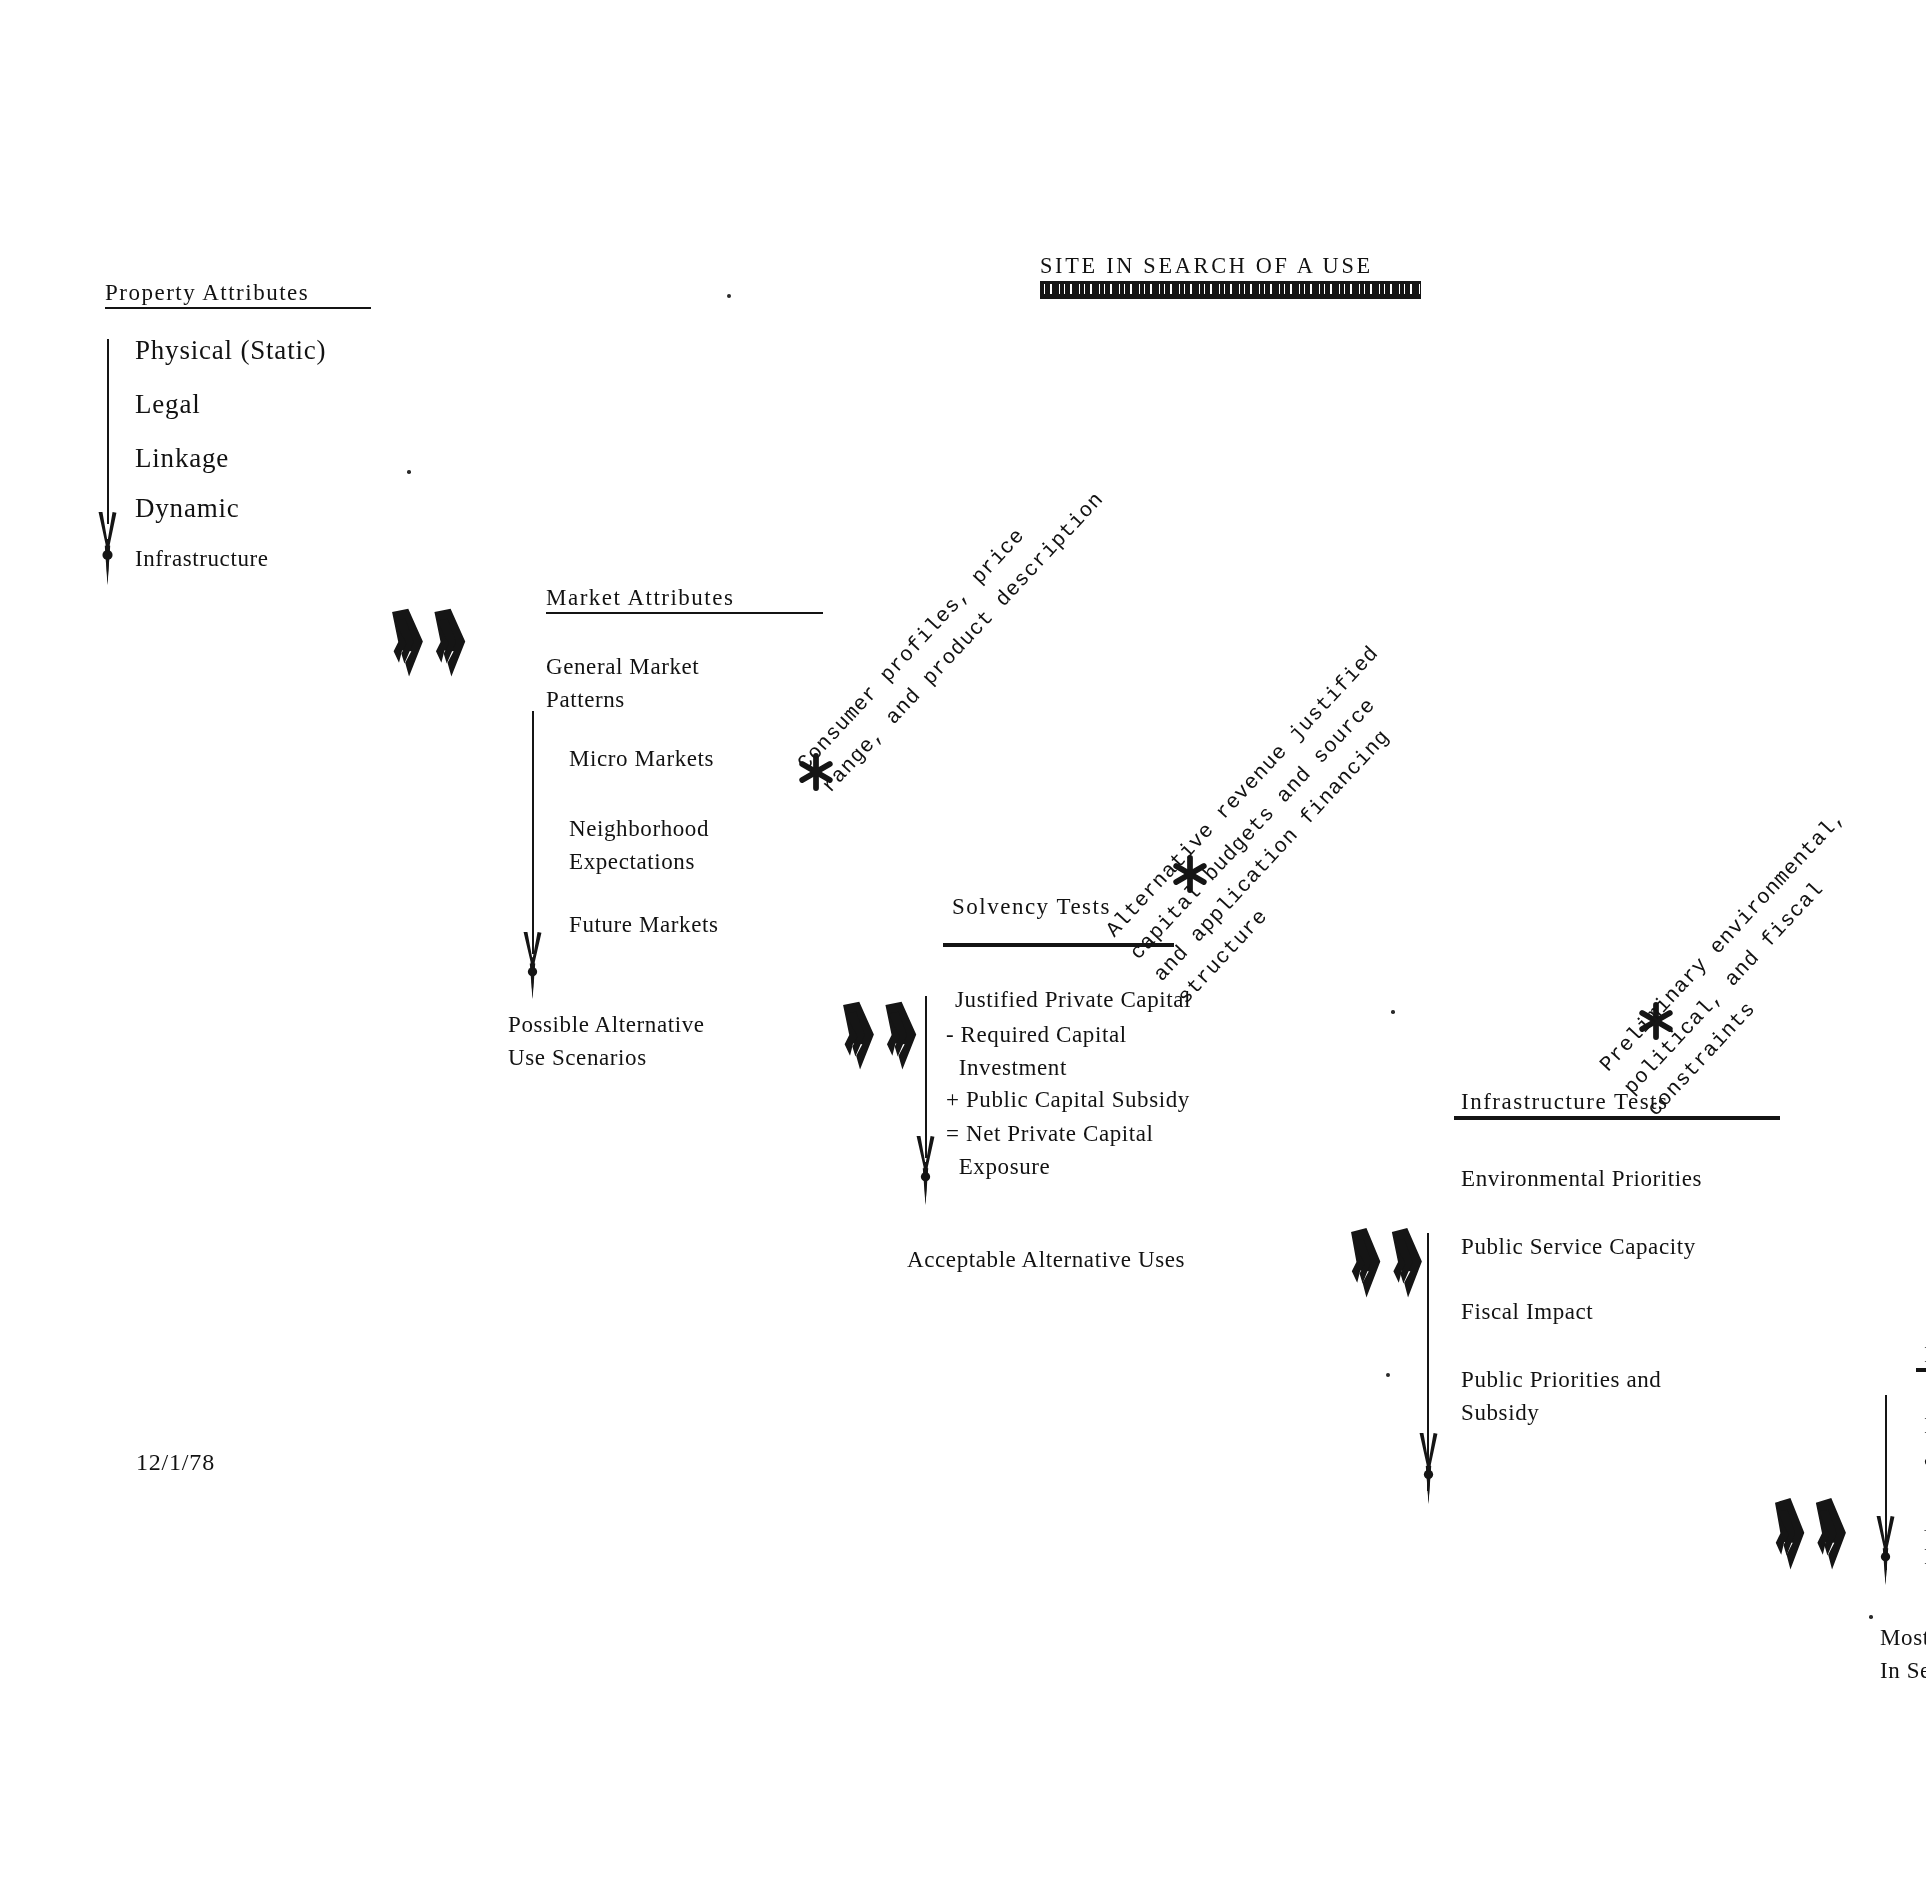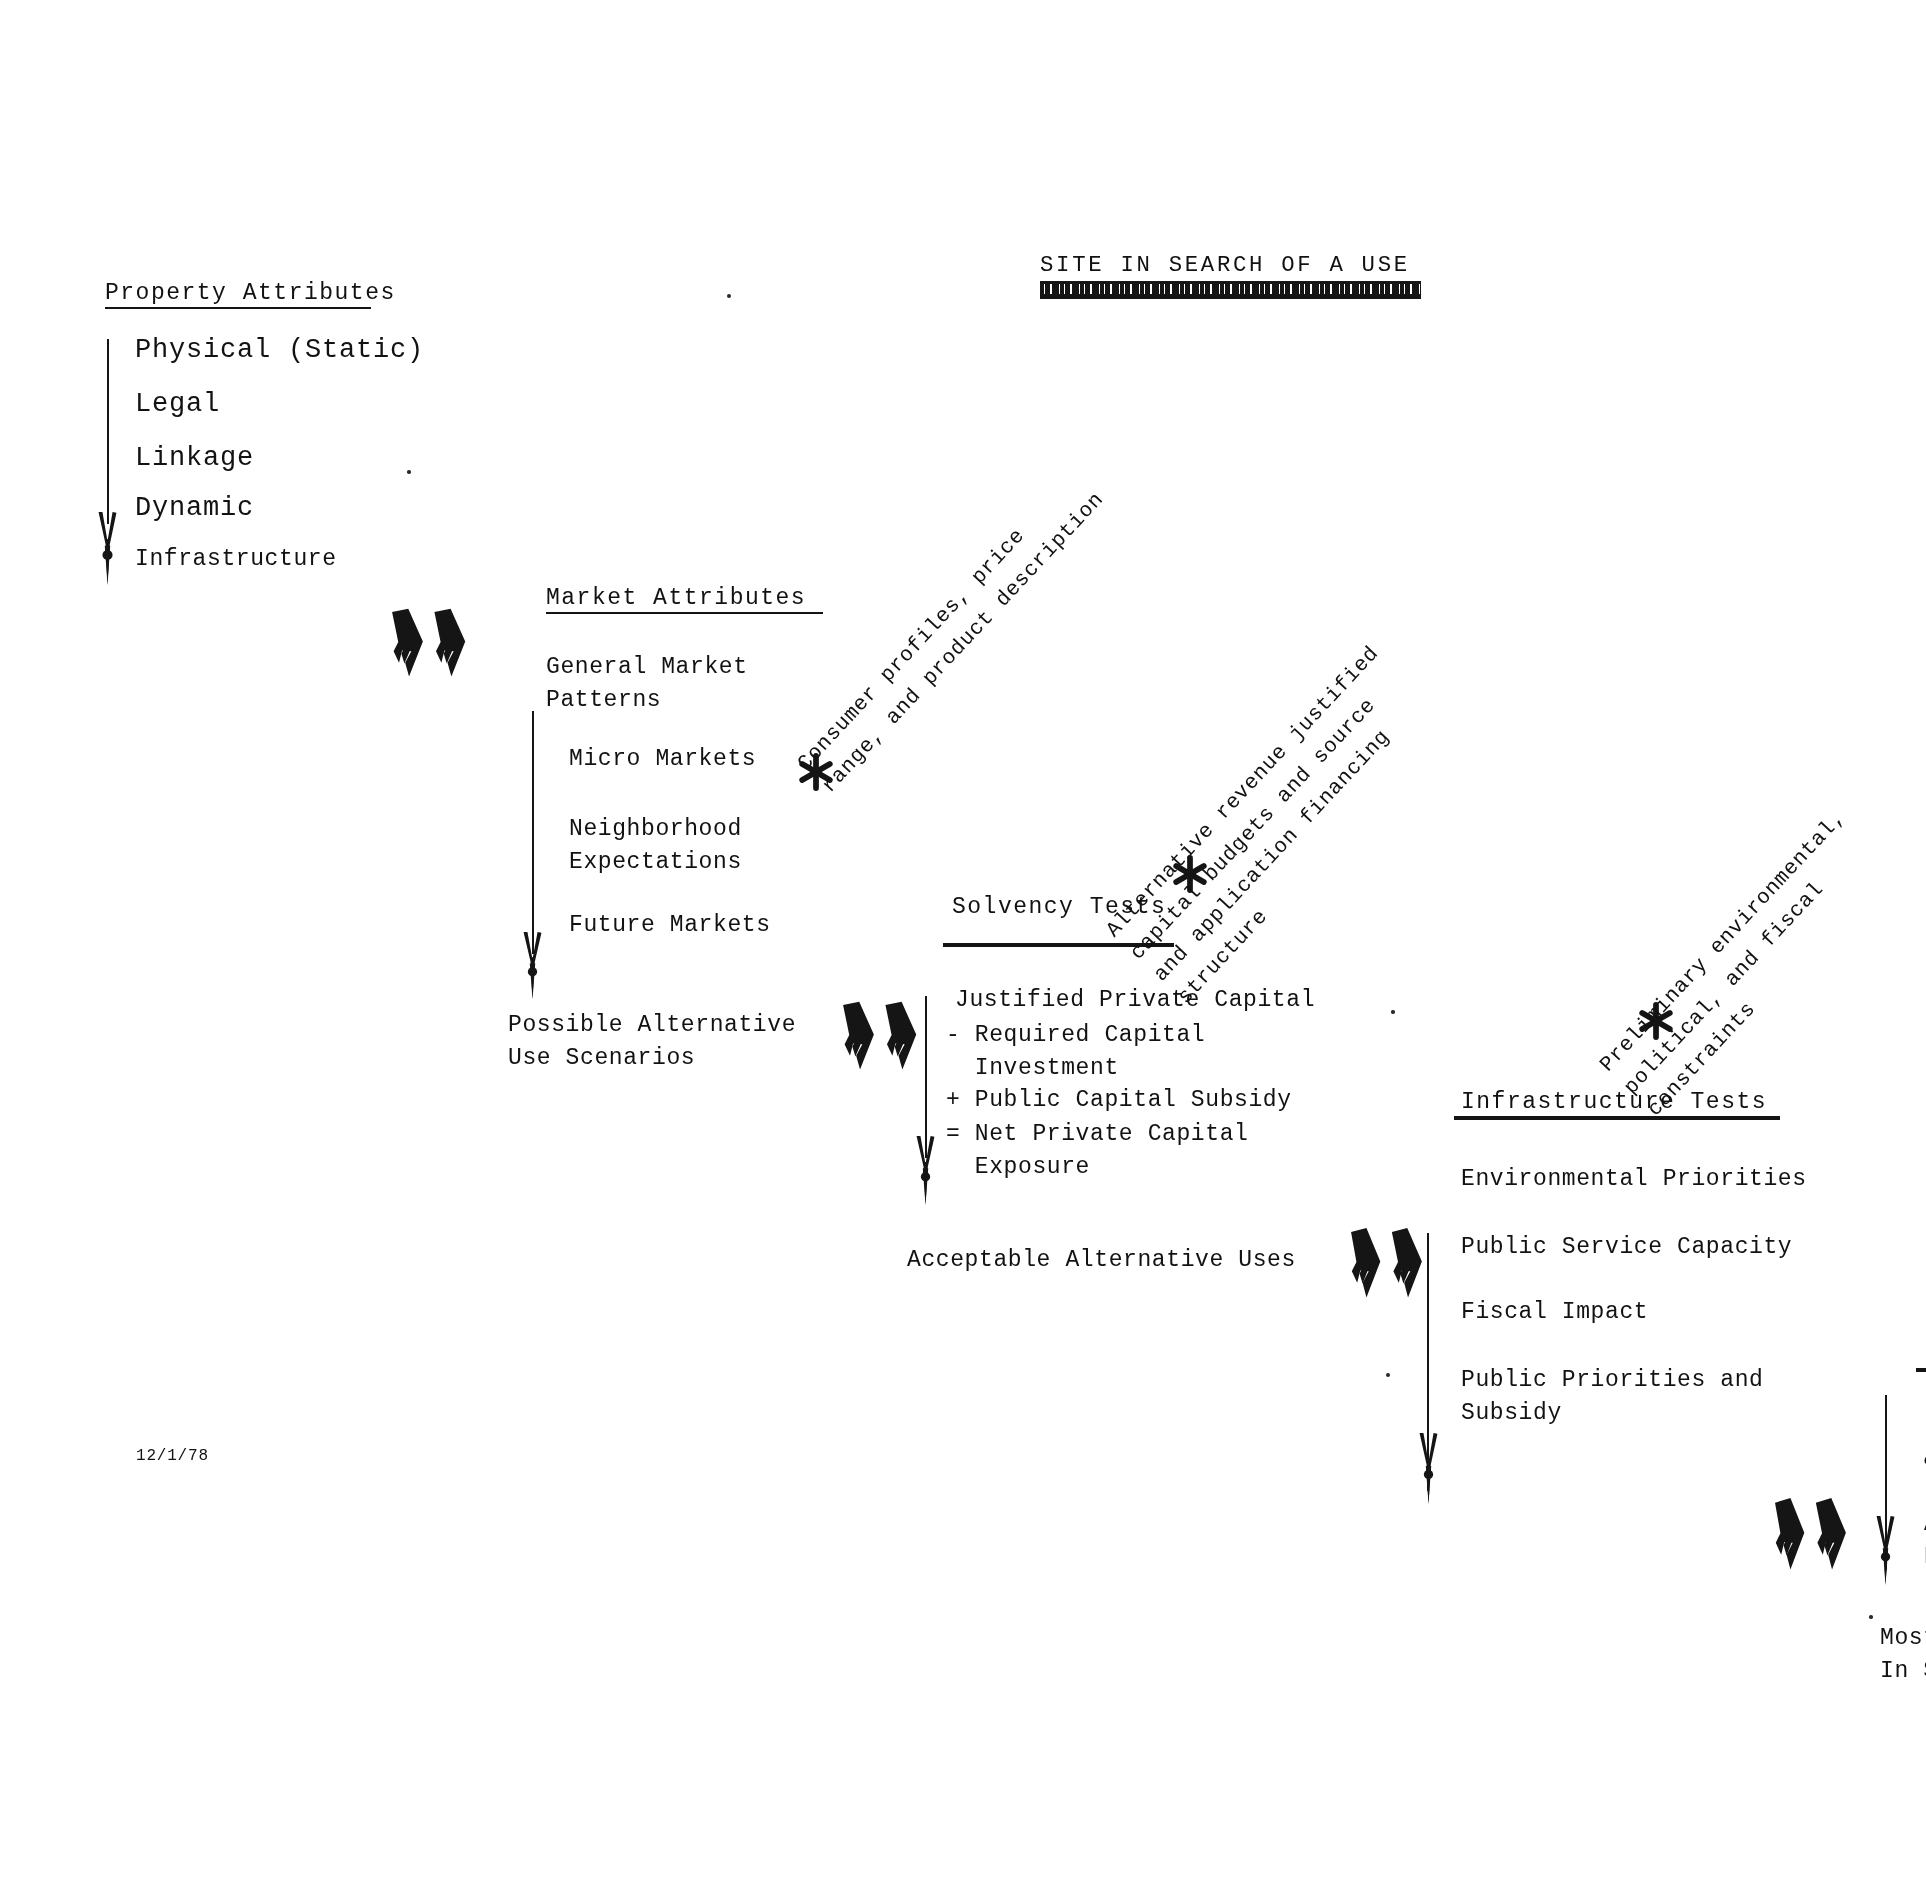--- a/index.html
+++ b/index.html
@@ -16,26 +16,27 @@
     overflow:hidden;
   }
   
   .tx{
     position:absolute;
     white-space:pre;
     line-height:1.42;
     letter-spacing:0.6px;
     color:#121212;
     font-weight:400;
+    font-family:Liberation Serif, serif;
   }
   .s-body{font-size:23px;}
   .s-head{font-size:23px;letter-spacing:1.5px;}
   .s-title{font-size:22.3px;letter-spacing:2.7px;}
   .s-big{font-size:27px;letter-spacing:0.8px;}
-  .s-date{font-size:16px;letter-spacing:0.8px;}
+  .s-date{font-size:24px;letter-spacing:0.8px;}
 
   
   .uline{
     position:absolute;
     background:#141414;
   }
   .uline.thin{height:2.3px;}
   .uline.thick{height:3.5px;}
 
   

